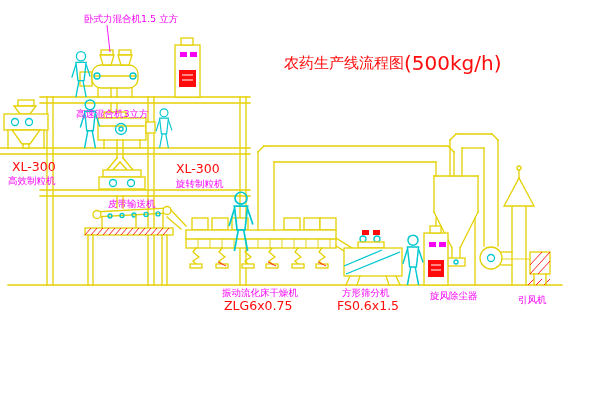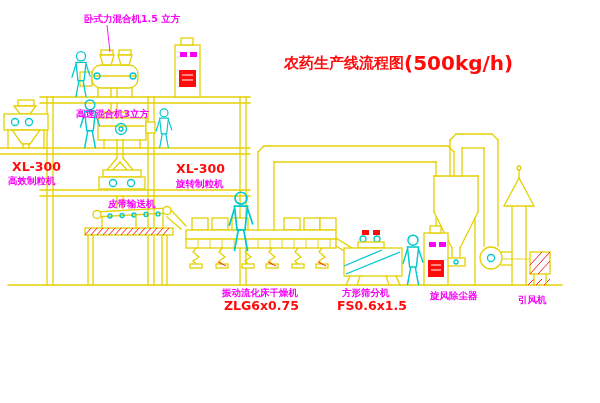--- a/index.html
+++ b/index.html
@@ -1,16 +1,16 @@
 <!DOCTYPE html>
 <html style="--bg: #ffffff; --line: #e4d104; --cyan: #00c8cf; --magenta: #f800f8; --red: #ff0b0b;"><head>
 <meta charset="utf-8">
 <style>
   html,body{margin:0;padding:0;background:#fff;}
-  .canvas{position:relative;width:600px;height:403px;background:var(--bg,#fff);overflow:hidden;font-family:"DejaVu Sans",sans-serif;font-weight:bold;}
+  .canvas{position:relative;width:600px;height:403px;background:var(--bg,#fff);overflow:hidden;font-family:"DejaVu Sans",sans-serif;}
   svg{display:block;}
   .ln{stroke:var(--line);fill:none;stroke-width:1.3;stroke-linecap:square;}
   .lnf{stroke:var(--line);fill:#fff;stroke-width:1.3;}
   .cy{stroke:var(--cyan);fill:none;stroke-width:1.3;}
   .rd{stroke:var(--red);fill:none;stroke-width:1;}
   .rdf{fill:var(--red);stroke:none;}
   .mgf{fill:var(--magenta);stroke:none;}
   .mgln{stroke:var(--magenta);fill:none;stroke-width:1;}
   .wht{stroke:#ffffff;fill:none;stroke-width:1;}
   .thin{stroke-width:0.9;}

